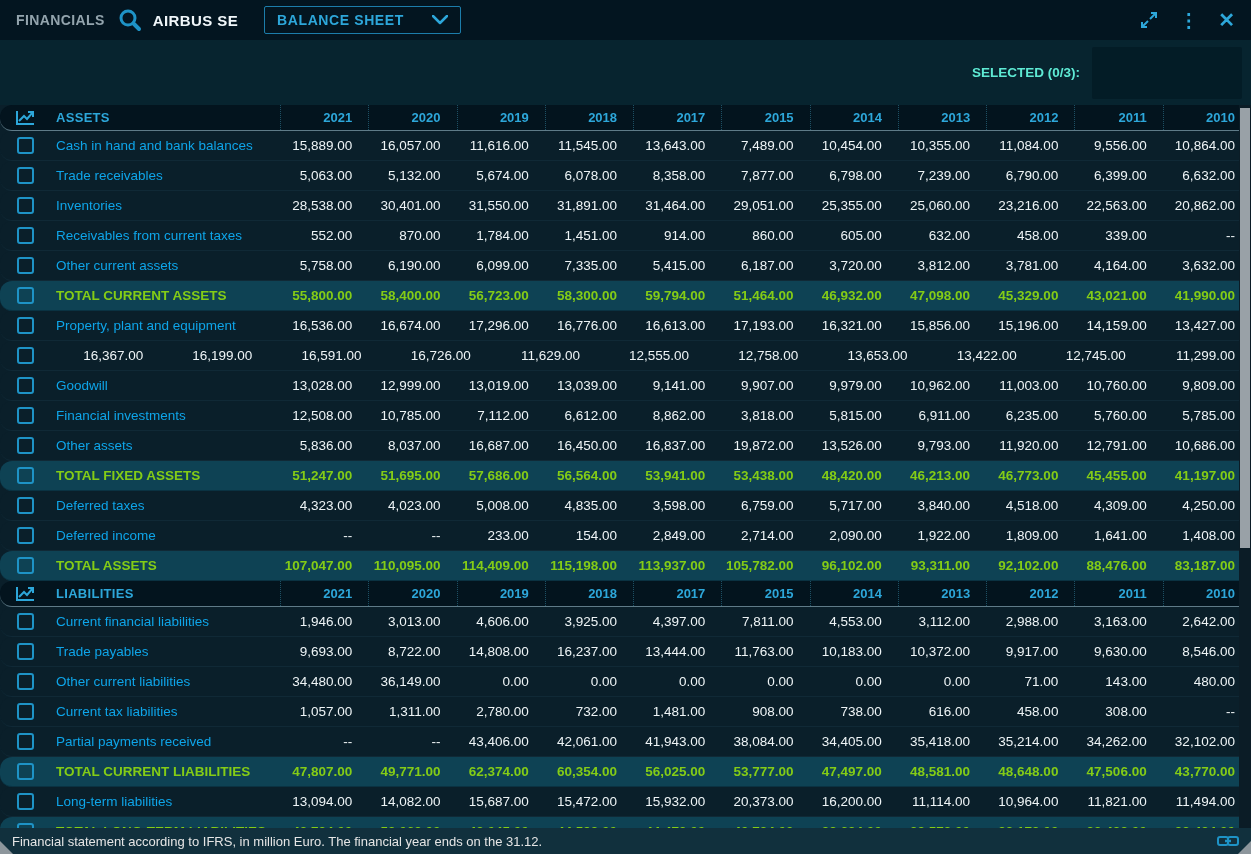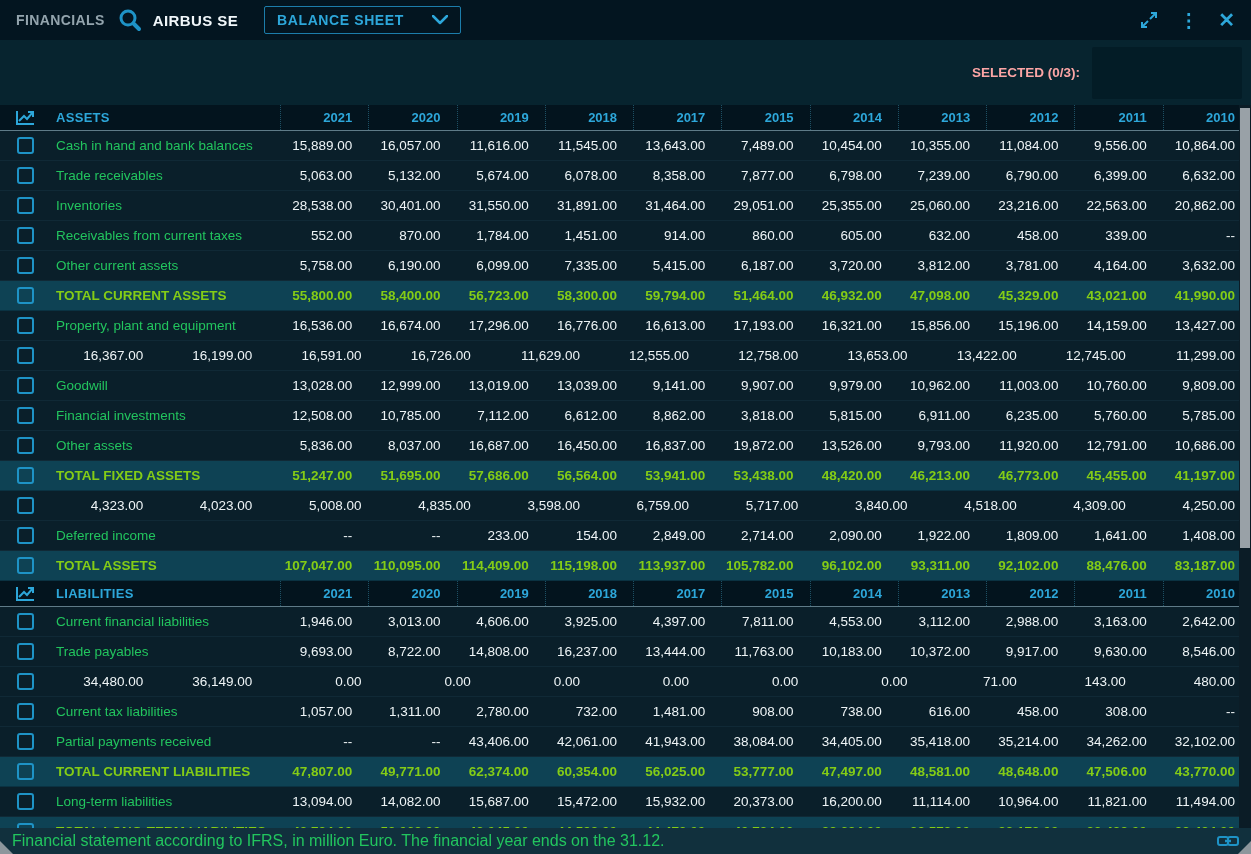--- a/index.html
+++ b/index.html
@@ -15,44 +15,44 @@
   .search-wrap { margin:0 10px 0 12px; }
   .company { color:#f1f7fa; font-weight:bold; font-size:15px; letter-spacing:.4px; margin-right:26px; }
   .dropdown { display:flex; align-items:center; gap:28px; border:1px solid #1c7dab; border-radius:2px;
               color:#2da7da; font-weight:bold; font-size:14px; letter-spacing:.6px; padding:5px 12px; cursor:pointer; }
   .topbar-right { margin-left:auto; display:flex; align-items:center; gap:20px; }
   .kebab { color:#2da7da; font-size:19px; font-weight:bold; line-height:1; }
   .close { color:#2da7da; font-size:20px; font-weight:bold; line-height:1; }
 
   
   .band { height:65px; background:#07242f; display:flex; align-items:center; justify-content:flex-end; padding-right:9px; }
-  .selected-label { color:#fca5a5; font-size:13.5px; font-weight:bold; margin-right:12px; }
+  .selected-label { color:#5eead4; font-size:13.5px; font-weight:bold; margin-right:12px; }
   .selected-box { width:150px; height:52px; background:#031c26; border-radius:2px; }
 
   
   .table-area { position:absolute; top:105px; left:0; right:0; bottom:26px; overflow:hidden; background:#0a1f2a; }
-  .row { display:flex; align-items:stretch; height:30px; background:#0a1f2a; border-bottom:1px solid #102936; }
+  .row { display:flex; align-items:stretch; height:30px; background:#0a1f2a; border-bottom:1px solid #102936;border-radius:12px; }
   .row.total { background:#0e4254; border-bottom:1px solid #0a3242; }
   .row.total .cell-label, .row.total .cell-val { font-weight:bold; color:#84cc16; }
   .row.hdr { height:26px; background:#03141e; border-bottom:1px solid #5f7b88; }
 
   .cell-check { flex:0 0 50px; display:flex; align-items:center; justify-content:center; }
-  .cell-label { flex:0 0 230px; display:flex; align-items:center; color:#22c55e; font-size:13.5px; padding-left:6px; }
+  .cell-label { flex:0 0 230px; display:flex; align-items:center; color:#0ea5e9; font-size:13.5px; padding-left:6px; }
   .cell-val { flex:1 1 0; display:flex; align-items:center; justify-content:flex-end; padding-right:16px;
               color:#eef4f6; font-size:13.5px; white-space:nowrap; }
 
   .row.hdr .cell-label { color:#2da7da; font-weight:bold; font-size:13px; letter-spacing:.3px; }
   .row.hdr .cell-val { color:#2da7da; font-weight:bold; font-size:13px; border-left:1px dotted #1d5064; }
 
   .cb { width:17px; height:17px; border:2px solid #1e93c6; border-radius:3px; background:transparent; cursor:pointer; }
 
   
   .footer { position:absolute; left:0; right:0; bottom:0; height:26px; background:#11303d;
             display:flex; align-items:center; padding:0 12px; z-index:4; }
-  .footer-note { color:#22c55e; font-size:16px; }
+  .footer-note { color:#e5e5e5; font-size:13px; }
   .footer .icon-btn { margin-left:auto; }
 
   
   .scrollbar { position:absolute; top:105px; right:0; bottom:26px; width:12px; background:#0b1c26; z-index:3; }
   .scroll-thumb { position:absolute; top:3px; left:1px; width:10px; height:440px; background:#99a1a7; cursor:pointer; }
 
   
   .grip-bl { position:absolute; left:0; bottom:0; width:0; height:0; z-index:5;
              border-bottom:13px solid #8d969c; border-right:13px solid transparent; }
   .grip-br { position:absolute; right:0; bottom:0; width:0; height:0; z-index:5;
@@ -322,20 +322,21 @@
           <div class="cell-val">48,420.00</div>
           <div class="cell-val">46,213.00</div>
           <div class="cell-val">46,773.00</div>
           <div class="cell-val">45,455.00</div>
           <div class="cell-val">41,197.00</div>
         </div>
         <div class="row">
           <div class="cell-check">
             <span class="cb"></span>
           </div>
+          <div class="cell-label">Deferred taxes</div>
           <div class="cell-val">4,323.00</div>
           <div class="cell-val">4,023.00</div>
           <div class="cell-val">5,008.00</div>
           <div class="cell-val">4,835.00</div>
           <div class="cell-val">3,598.00</div>
           <div class="cell-val">6,759.00</div>
           <div class="cell-val">5,717.00</div>
           <div class="cell-val">3,840.00</div>
           <div class="cell-val">4,518.00</div>
           <div class="cell-val">4,309.00</div>
@@ -427,20 +428,21 @@
           <div class="cell-val">10,183.00</div>
           <div class="cell-val">10,372.00</div>
           <div class="cell-val">9,917.00</div>
           <div class="cell-val">9,630.00</div>
           <div class="cell-val">8,546.00</div>
         </div>
         <div class="row">
           <div class="cell-check">
             <span class="cb"></span>
           </div>
+          <div class="cell-label">Other current liabilities</div>
           <div class="cell-val">34,480.00</div>
           <div class="cell-val">36,149.00</div>
           <div class="cell-val">0.00</div>
           <div class="cell-val">0.00</div>
           <div class="cell-val">0.00</div>
           <div class="cell-val">0.00</div>
           <div class="cell-val">0.00</div>
           <div class="cell-val">0.00</div>
           <div class="cell-val">71.00</div>
           <div class="cell-val">143.00</div>

